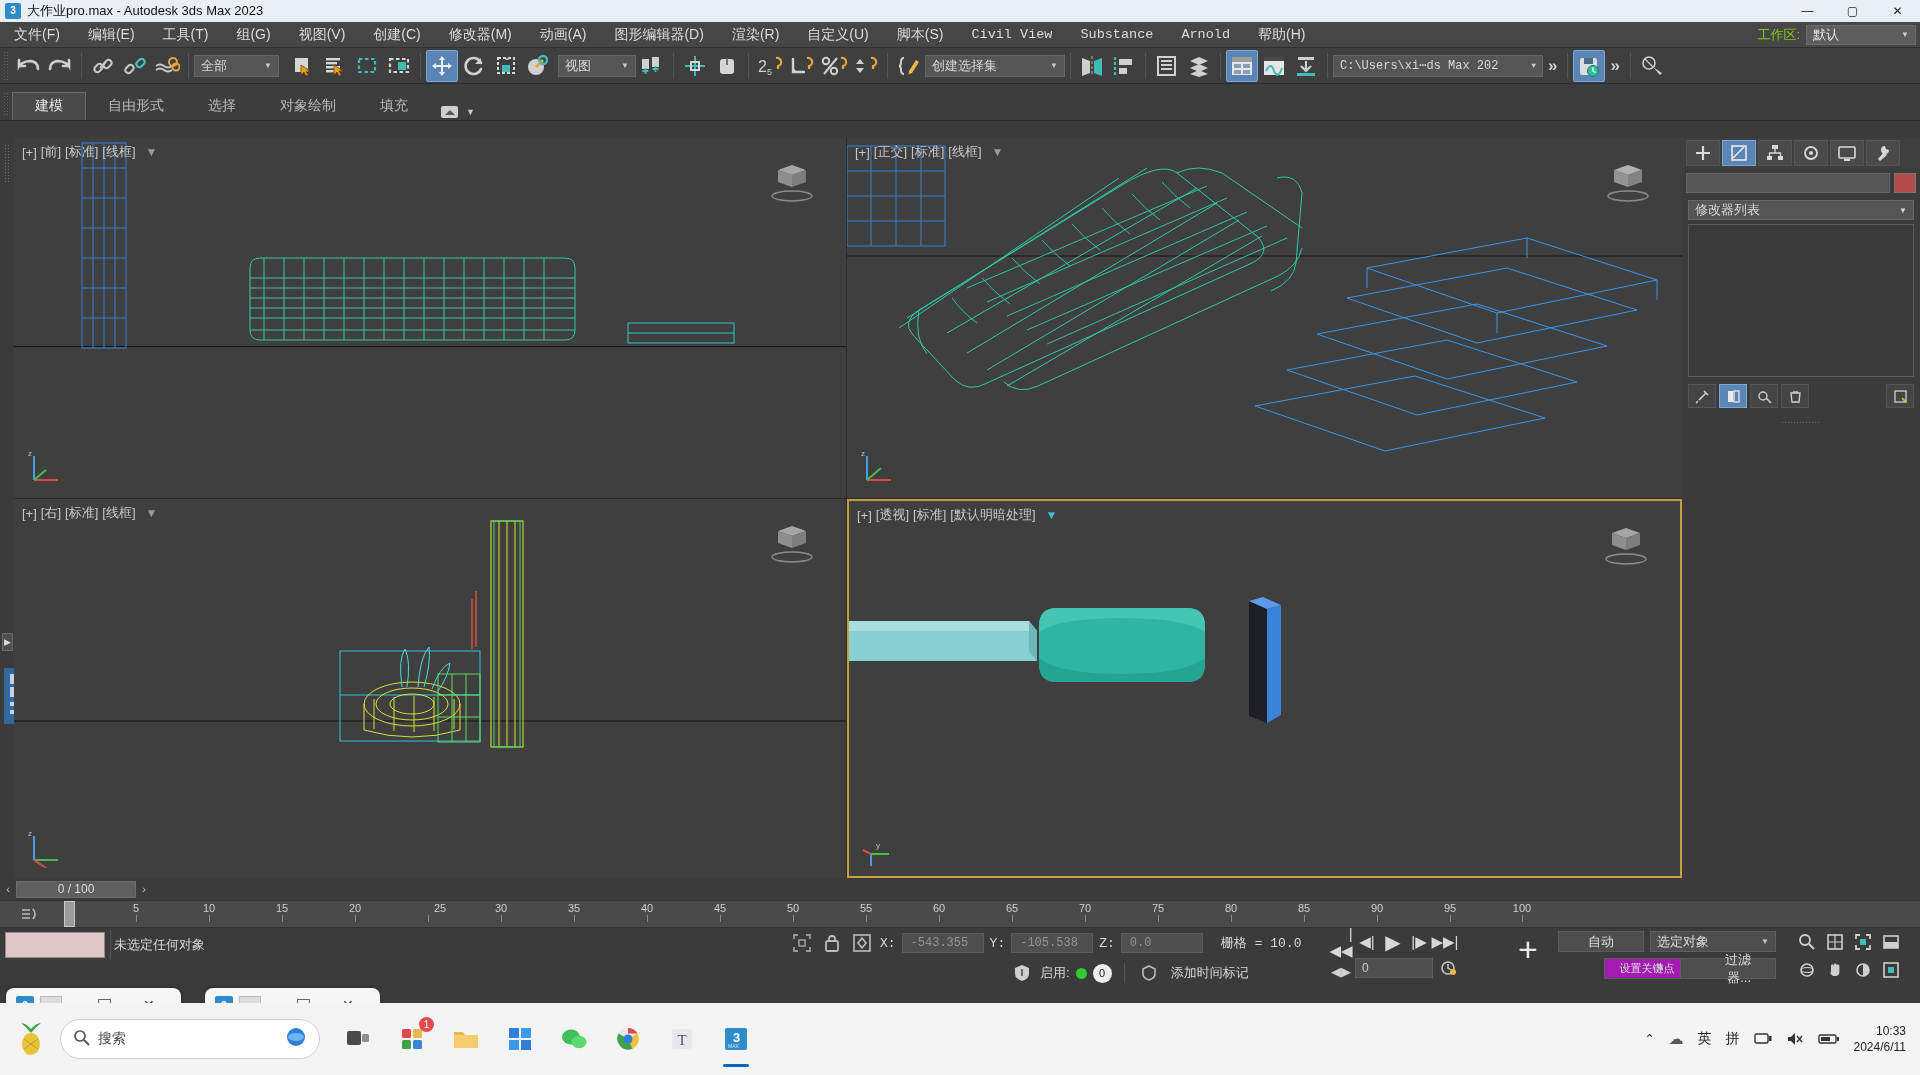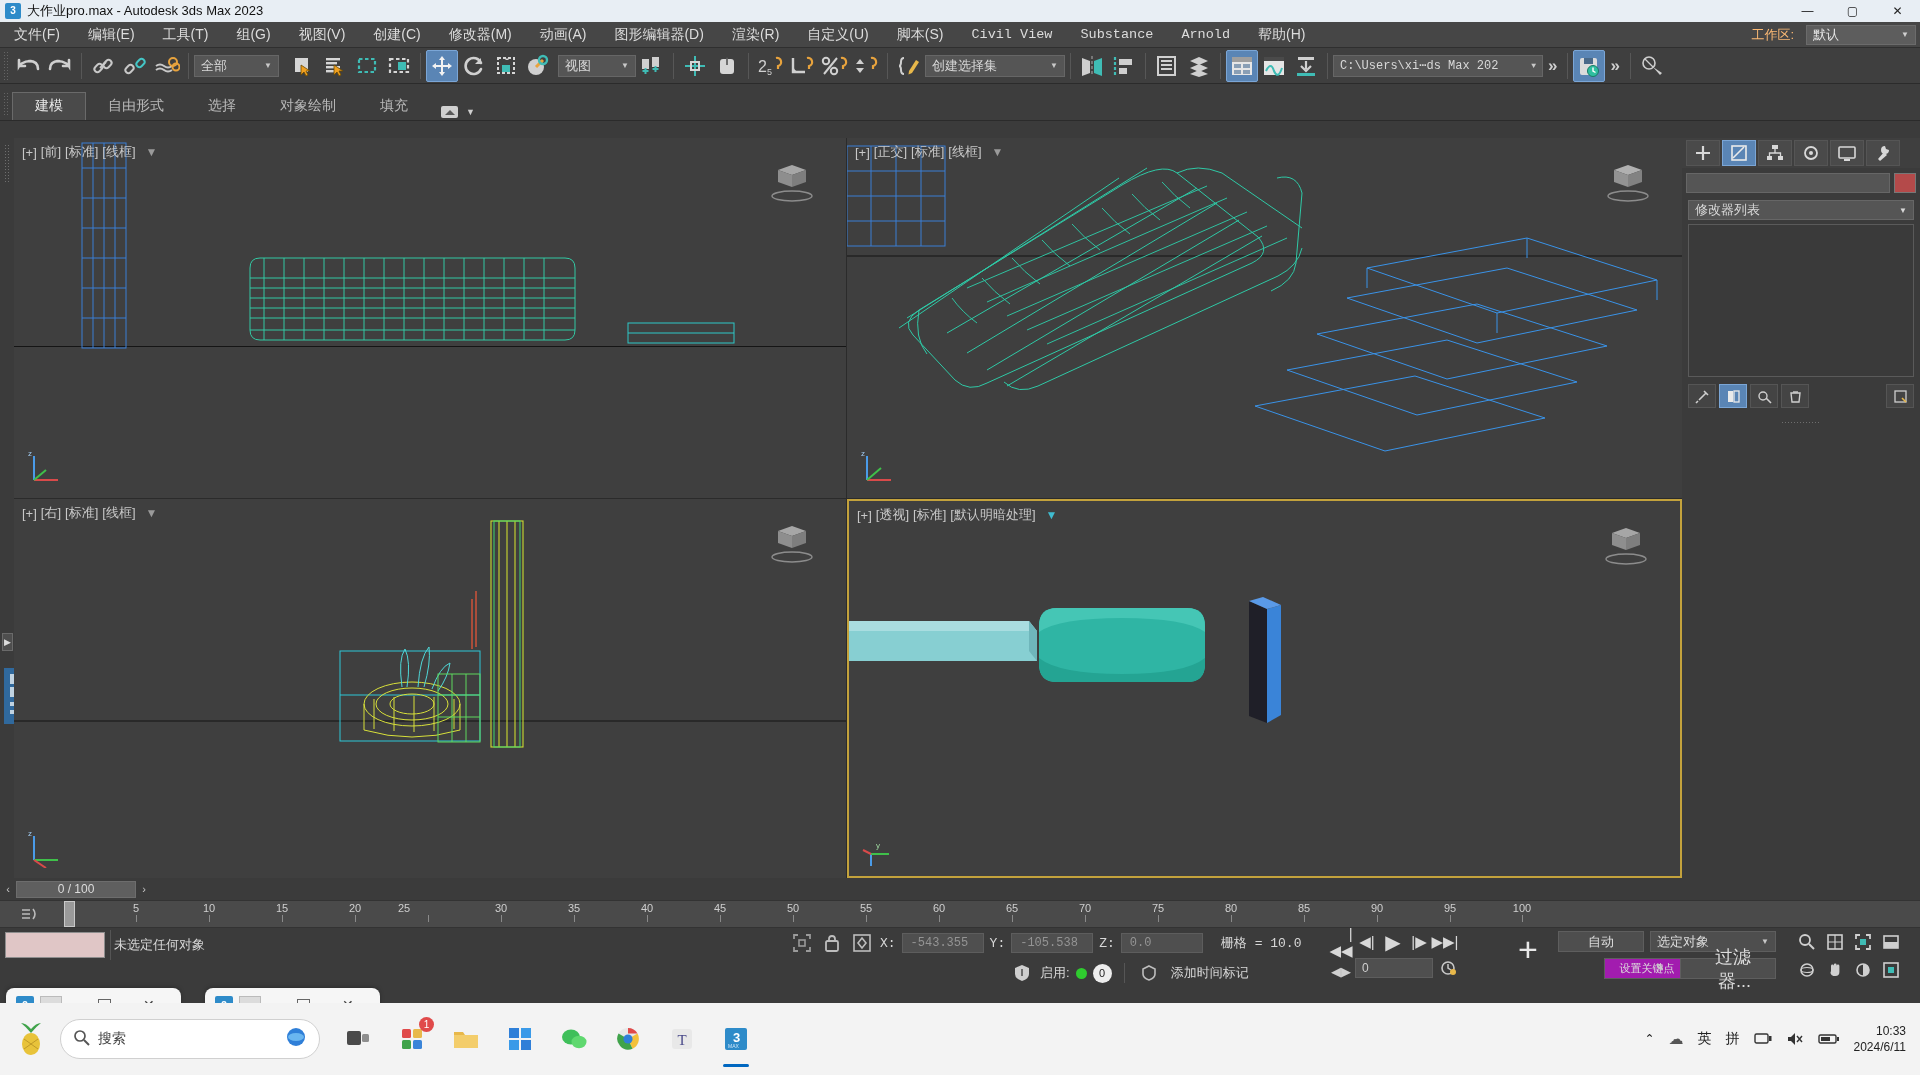--- a/index.html
+++ b/index.html
@@ -37,21 +37,21 @@
     position: absolute; top: 22px; left: 0; width: 1920px; height: 26px;
     background: #464646; display: flex; align-items: center;
     border-bottom: 1px solid #2f2f2f;
   }
   .menu-item {
     font-size: 14px; color: #dcdcdc; padding: 0 14px; height: 26px;
     display: flex; align-items: center; white-space: nowrap;
   }
   .menu-item.mono { font-family: "Liberation Mono", "DejaVu Sans Mono", monospace; font-size: 13.5px;}
   .ws-area { margin-left: auto; display: flex; align-items: center; padding-right: 4px; }
-  .ws-label { font-size: 13px; color: #fdba74; padding-right: 12px; }
+  .ws-label { font-size: 13px; color: #84cc16; padding-right: 6px; }
   .ws-select {
     background: #5d5d5d; color: #e6e6e6; font-size: 13px;
     height: 20px; width: 110px; display: flex; align-items: center;
     padding: 0 6px; position: relative; border: 1px solid #6b6b6b;
   }
   .ws-select .caret { margin-left: auto; font-size: 8px; color: #cfcfcf; }
 
   
   .toolbar {
     position: absolute; top: 48px; left: 0; width: 1920px; height: 36px;
@@ -263,21 +263,21 @@
     font-size: 11px; display:flex;align-items:center;justify-content:center;
   }
   .selobj-combo {
     position: absolute; left: 1650px; top: 3px; width: 126px; height: 21px;
     background: #4e4e4e; border: 1px solid #5e5e5e; color: #dcdcdc;
     font-size: 13px; display:flex;align-items:center; padding:0 6px;
   }
   .filter-combo {
     position: absolute; left: 1680px; top: 30px; width: 96px; height: 21px;
     background: #4e4e4e; border: 1px solid #5e5e5e; color: #dcdcdc;
-    font-size: 18px; display:flex;align-items:center; padding:0 24px;
+    font-size: 13px; display:flex;align-items:center; padding:0 24px;
   }
   .spinbox {
     position: absolute; left: 1355px; top: 30px; width: 78px; height: 20px;
     background: #4f4f4f; border:1px solid #5d5d5d; color:#d0d0d0; font-size:12px;
     display:flex;align-items:center; padding-left:6px;
   }
   .navcluster { position: absolute; left: 1795px; top: 0px; width:125px; height: 60px; }
   .nav-ico { position:absolute; width: 24px; height:24px; display:flex;align-items:center;justify-content:center; color:#d5d5d5; font-size:13px;}
 
   
@@ -966,21 +966,21 @@
     </div>
     <div class="playhead" style="left:64px"></div>
     <div class="tlabel" style="left:136px">5</div>
     <div class="tick" style="left:136px"></div>
     <div class="tlabel" style="left:209px">10</div>
     <div class="tick" style="left:209px"></div>
     <div class="tlabel" style="left:282px">15</div>
     <div class="tick" style="left:282px"></div>
     <div class="tlabel" style="left:355px">20</div>
     <div class="tick" style="left:355px"></div>
-    <div class="tlabel" style="left:404px">25</div>
+    <div class="tlabel" style="left:440px">25</div>
     <div class="tick" style="left:428px"></div>
     <div class="tlabel" style="left:501px">30</div>
     <div class="tick" style="left:501px"></div>
     <div class="tlabel" style="left:574px">35</div>
     <div class="tick" style="left:574px"></div>
     <div class="tlabel" style="left:647px">40</div>
     <div class="tick" style="left:647px"></div>
     <div class="tlabel" style="left:720px">45</div>
     <div class="tick" style="left:720px"></div>
     <div class="tlabel" style="left:793px">50</div>

